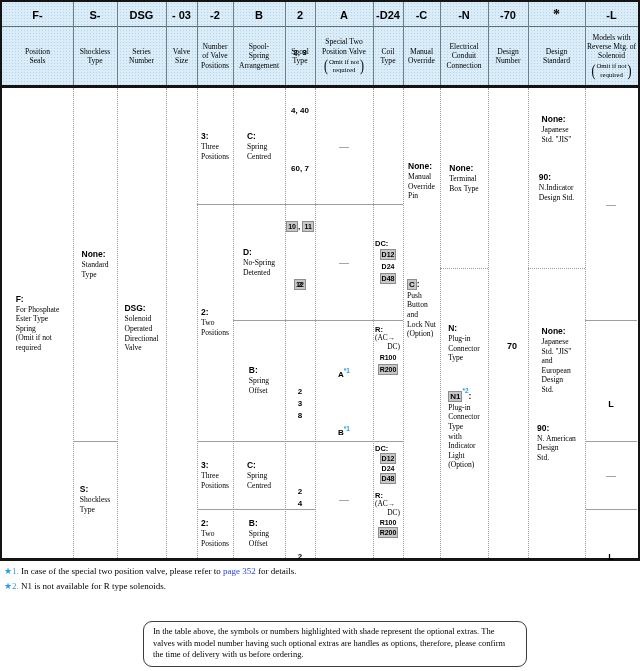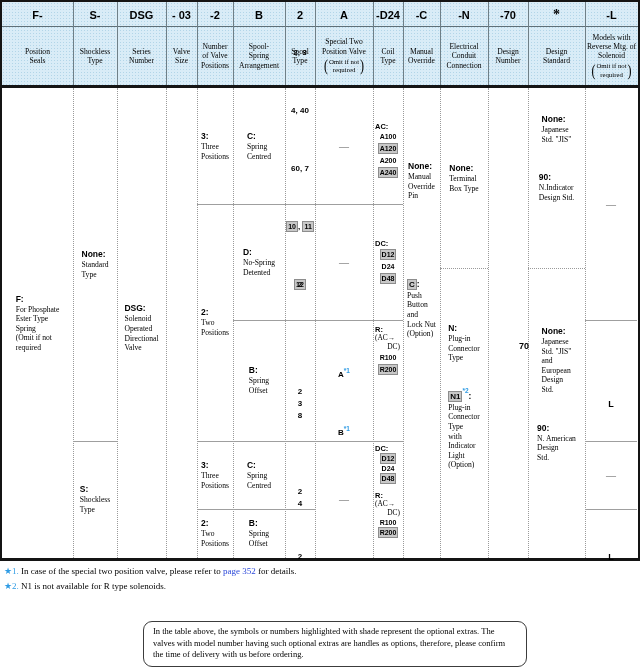--- a/index.html
+++ b/index.html
@@ -330,27 +330,20 @@
     <div class="dash">—</div>
   </div>
   <div class="cell" style="left:315px;top:320px;width:58px;height:121px">
     <div class="num"><span>A</span><span class="bsup">*1</span></div>
     <div class="num"><span>B</span><span class="bsup">*1</span></div>
   </div>
   <div class="cell" style="left:315px;top:441px;width:58px;height:117px">
     <div class="dash">—</div>
   </div>
 
-  <div class="cell" style="left:373px;top:88px;width:30px;height:116px;padding-top:8px">
-    <div class="cl">AC:</div>
-    <div class="ci">A100</div>
-    <div class="ci"><span class="shade">A120</span></div>
-    <div class="ci">A200</div>
-    <div class="ci"><span class="shade">A240</span></div>
-  </div>
   <div class="cell" style="left:373px;top:204px;width:30px;height:116px">
     <div class="cl">DC:</div>
     <div class="ci"><span class="shade">D12</span></div>
     <div class="ci">D24</div>
     <div class="ci"><span class="shade">D48</span></div>
   </div>
   <div class="cell tstart" style="left:373px;top:320px;width:30px;height:121px;padding-top:5px">
     <div class="cl">R:</div>
     <div class="cser" style="align-self:flex-start;margin-left:2px">(AC→</div>
     <div class="cser right">DC)</div>
@@ -405,21 +398,21 @@
       <div class="ser pre">Plug-in
 Connector
 Type
 with
 Indicator
 Light
 (Option)</div>
     </div>
   </div>
 
-  <div class="cell" style="left:504px;top:88px;width:40px;height:470px">
+  <div class="cell" style="left:492px;top:88px;width:40px;height:470px">
     <div class="num" style="font-size:9px">70</div>
   </div>
 
   <div class="cell tstart" style="left:528px;top:88px;width:57px;height:180px;padding-top:26px">
     <div class="blk">
       <div class="bcode">None:</div>
       <div class="ser pre">Japanese
 Std. "JIS"</div>
     </div>
     <div class="blk" style="margin-top:28px">

